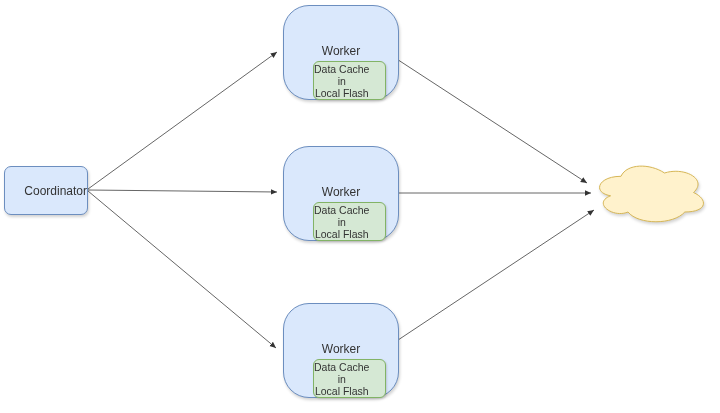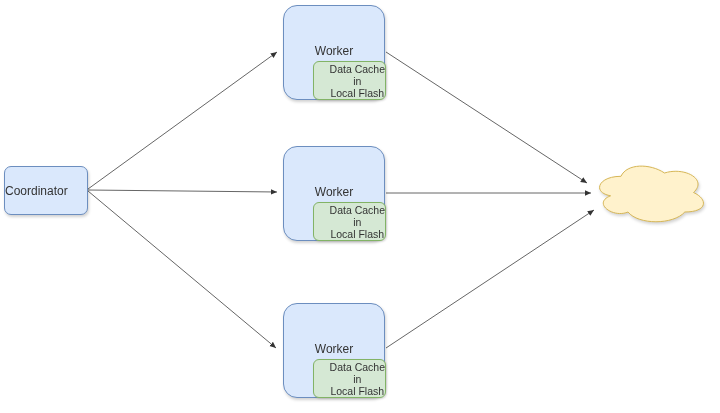--- a/index.html
+++ b/index.html
@@ -21,45 +21,45 @@
   .node {
     position: absolute;
     border: 1px solid #999;
     box-sizing: border-box;
     box-shadow: 1px 2px 3px rgba(0,0,0,0.18);
   }
   .coordinator {
     left: 4px; top: 166px;
     width: 84px; height: 49px;
     border-radius: 7px;
-    display: flex; align-items: center; justify-content: flex-start;
+    display: flex; align-items: center; justify-content: flex-end;
     font-size: 12px;
   }
   .worker {
-    width: 102px; height: 95px;
-    border-radius: 14px;
+    width: 116px; height: 95px;
+    border-radius: 26px;
     font-size: 12px;
   }
   .worker-1 { left: 283px; top: 5px; }
   .worker-2 { left: 283px; top: 146px; }
   .worker-3 { left: 283px; top: 303px; }
   .worker-title {
     position: absolute;
     left: 0; right: 0; top: 38px;
     text-align: center;
     line-height: 15px;
   }
   .cache-box {
     position: absolute;
     left: 29px; top: 55px;
     width: 73px; height: 39px;
     border: 1px solid #999;
     border-radius: 6px;
     box-sizing: border-box;
-    display: flex; align-items: center; justify-content: flex-end;
+    display: flex; align-items: center; justify-content: flex-start;
     box-shadow: 1px 1px 2px rgba(0,0,0,0.15);
   }
   .cache-label {
     font-size: 10.5px;
     line-height: 12px;
     text-align: center;
     white-space: pre-line;
   }
   .hdfs-label {
     position: absolute;

